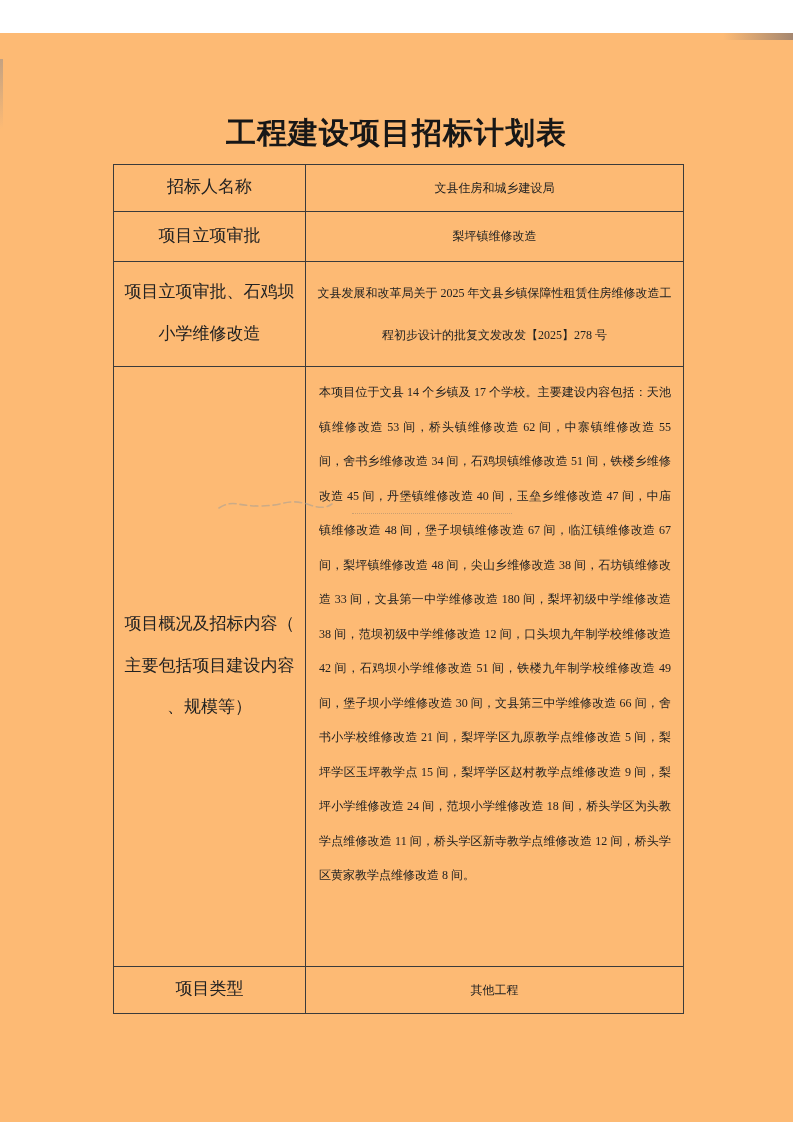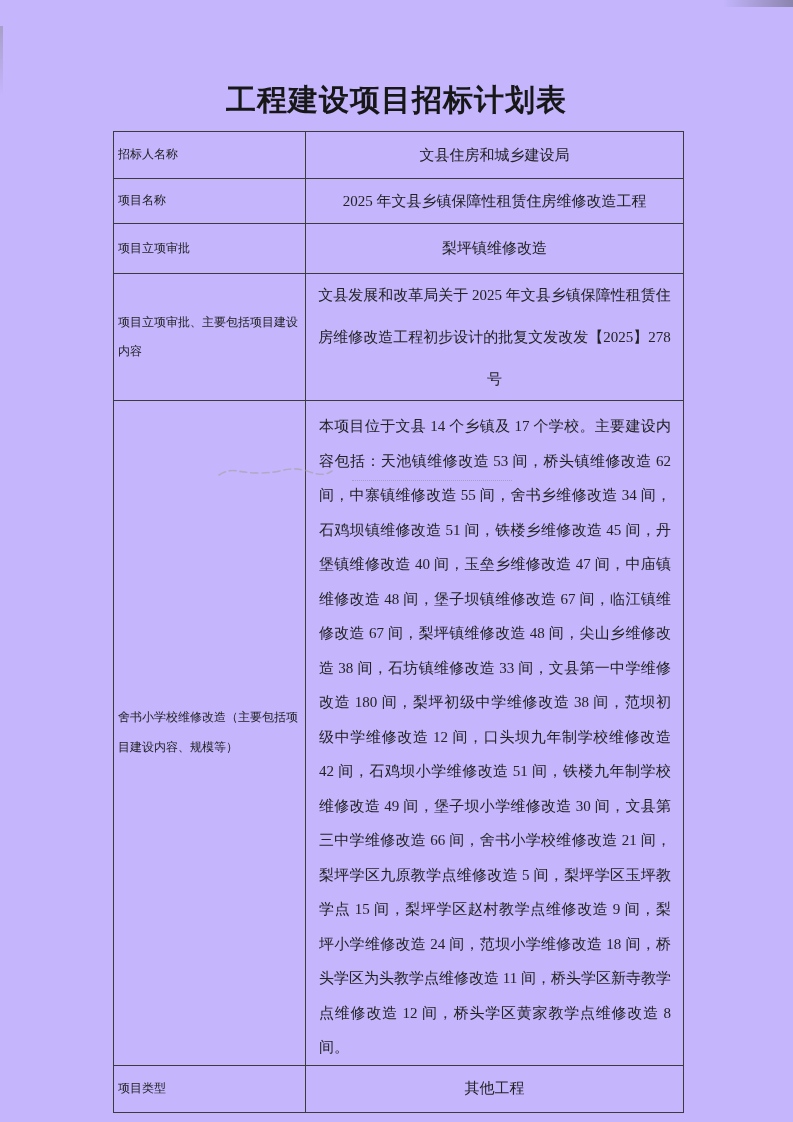--- a/index.html
+++ b/index.html
@@ -6,21 +6,22 @@
   body {
     width: 793px; height: 1122px;
     background: #ffffff;
     position: relative;
     overflow: hidden;
     font-family: "Liberation Serif", serif;
     color: #1f1f1f;
   }
   .page {
     position: absolute; inset: 0;
-    background: #c4b5fd;
+    background: #fdba74;
+    margin-top: 33px;
   }
   
   .edge-top-right {
     position: absolute; top: 0; right: 0;
     width: 70px; height: 7px;
     background: linear-gradient(to left, #5d5d6b, rgba(93,93,107,0));
     opacity: .55;
   }
   .edge-left {
     position: absolute; top: 26px; left: 0;
@@ -42,33 +43,35 @@
   table.doc-table {
     position: absolute;
     left: 113px; top: 131px;
     width: 570px;
     border-collapse: collapse;
     table-layout: fixed;
     border: 1.5px solid #333333;
   }
   .doc-table td {
     border: 1px solid #3b3b3b;
-    font-size: 15px;
+    font-size: 12px;
     color: #222222;
     vertical-align: middle;
     overflow: hidden;
   }
   .col-label { width: 192px; }
   .col-value { width: 378px; }
 
   td.label-cell {
-    font-size: 12px;
+    text-align: center;
+    font-size: 17px;
     line-height: 2.45;
     padding: 0 4px;
     line-break: anywhere;
+    font-family: Liberation Mono, monospace;
   }
   td.value-cell {
     text-align: center;
     padding: 0 10px;
   }
   tr.row-h1 td { height: 46px; }
   tr.row-h2 td { height: 44px; }
   tr.row-h3 td { height: 49px; }
   tr.row-h4 td { height: 104px; }
   tr.row-h5 td { height: 591px; }
@@ -112,34 +115,30 @@
   <table class="doc-table">
     <colgroup>
       <col class="col-label">
       <col class="col-value">
     </colgroup>
     <tbody>
       <tr class="row-h1">
         <td class="label-cell">招标人名称</td>
         <td class="value-cell">文县住房和城乡建设局</td>
       </tr>
-      <tr class="row-h2">
-        <td class="label-cell">项目名称</td>
-        <td class="value-cell">2025 年文县乡镇保障性租赁住房维修改造工程</td>
-      </tr>
       <tr class="row-h3">
         <td class="label-cell">项目立项审批</td>
         <td class="value-cell">梨坪镇维修改造</td>
       </tr>
       <tr class="row-h4">
-        <td class="label-cell">项目立项审批、主要包括项目建设内容</td>
+        <td class="label-cell">项目立项审批、石鸡坝小学维修改造</td>
         <td class="value-cell">文县发展和改革局关于 2025 年文县乡镇保障性租赁住房维修改造工程初步设计的批复文发改发【2025】278 号</td>
       </tr>
       <tr class="row-h5">
-        <td class="label-cell">舍书小学校维修改造（主要包括项目建设内容、规模等）</td>
+        <td class="label-cell">项目概况及招标内容（主要包括项目建设内容、规模等）</td>
         <td class="value-cell">本项目位于文县 14 个乡镇及 17 个学校。主要建设内容包括：天池镇维修改造 53 间，桥头镇维修改造 62 间，中寨镇维修改造 55 间，舍书乡维修改造 34 间，石鸡坝镇维修改造 51 间，铁楼乡维修改造 45 间，丹堡镇维修改造 40 间，玉垒乡维修改造 47 间，中庙镇维修改造 48 间，堡子坝镇维修改造 67 间，临江镇维修改造 67 间，梨坪镇维修改造 48 间，尖山乡维修改造 38 间，石坊镇维修改造 33 间，文县第一中学维修改造 180 间，梨坪初级中学维修改造 38 间，范坝初级中学维修改造 12 间，口头坝九年制学校维修改造 42 间，石鸡坝小学维修改造 51 间，铁楼九年制学校维修改造 49 间，堡子坝小学维修改造 30 间，文县第三中学维修改造 66 间，舍书小学校维修改造 21 间，梨坪学区九原教学点维修改造 5 间，梨坪学区玉坪教学点 15 间，梨坪学区赵村教学点维修改造 9 间，梨坪小学维修改造 24 间，范坝小学维修改造 18 间，桥头学区为头教学点维修改造 11 间，桥头学区新寺教学点维修改造 12 间，桥头学区黄家教学点维修改造 8 间。</td>
       </tr>
       <tr class="row-h6">
         <td class="label-cell">项目类型</td>
         <td class="value-cell">其他工程</td>
       </tr>
     </tbody>
   </table>
 
   <svg class="smudge" viewBox="0 0 122 24" xmlns="http://www.w3.org/2000/svg">

